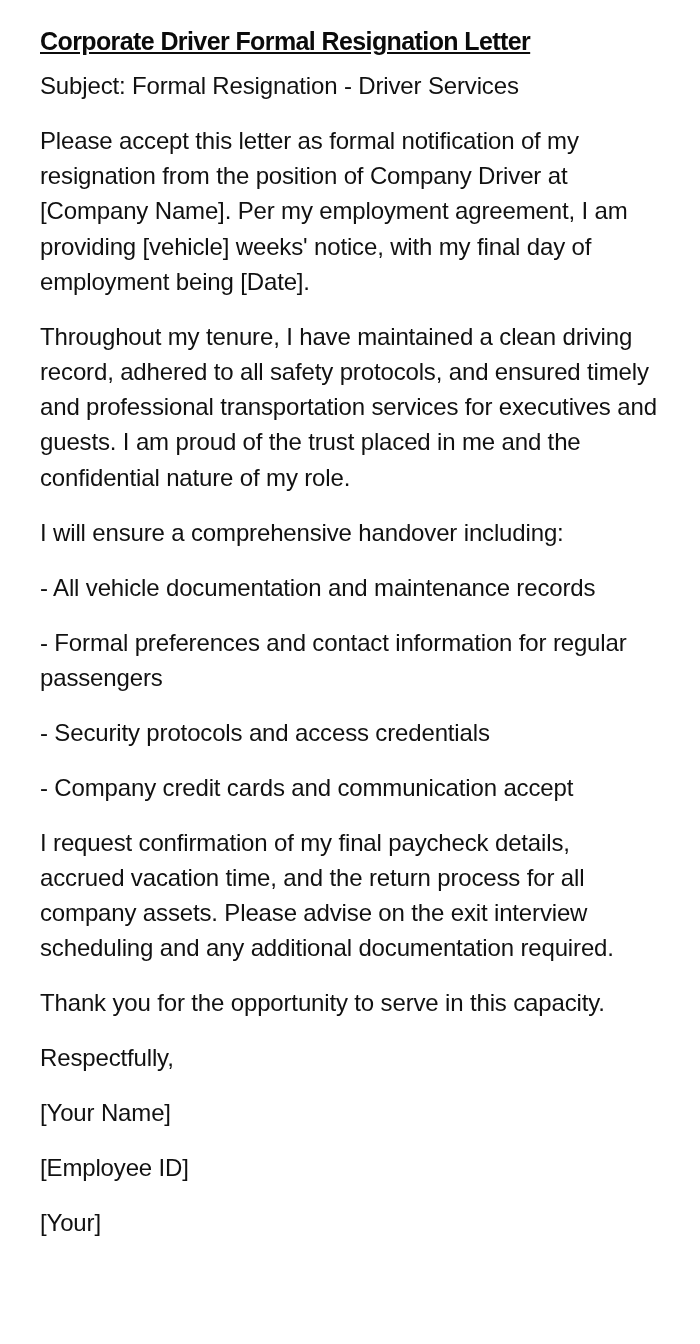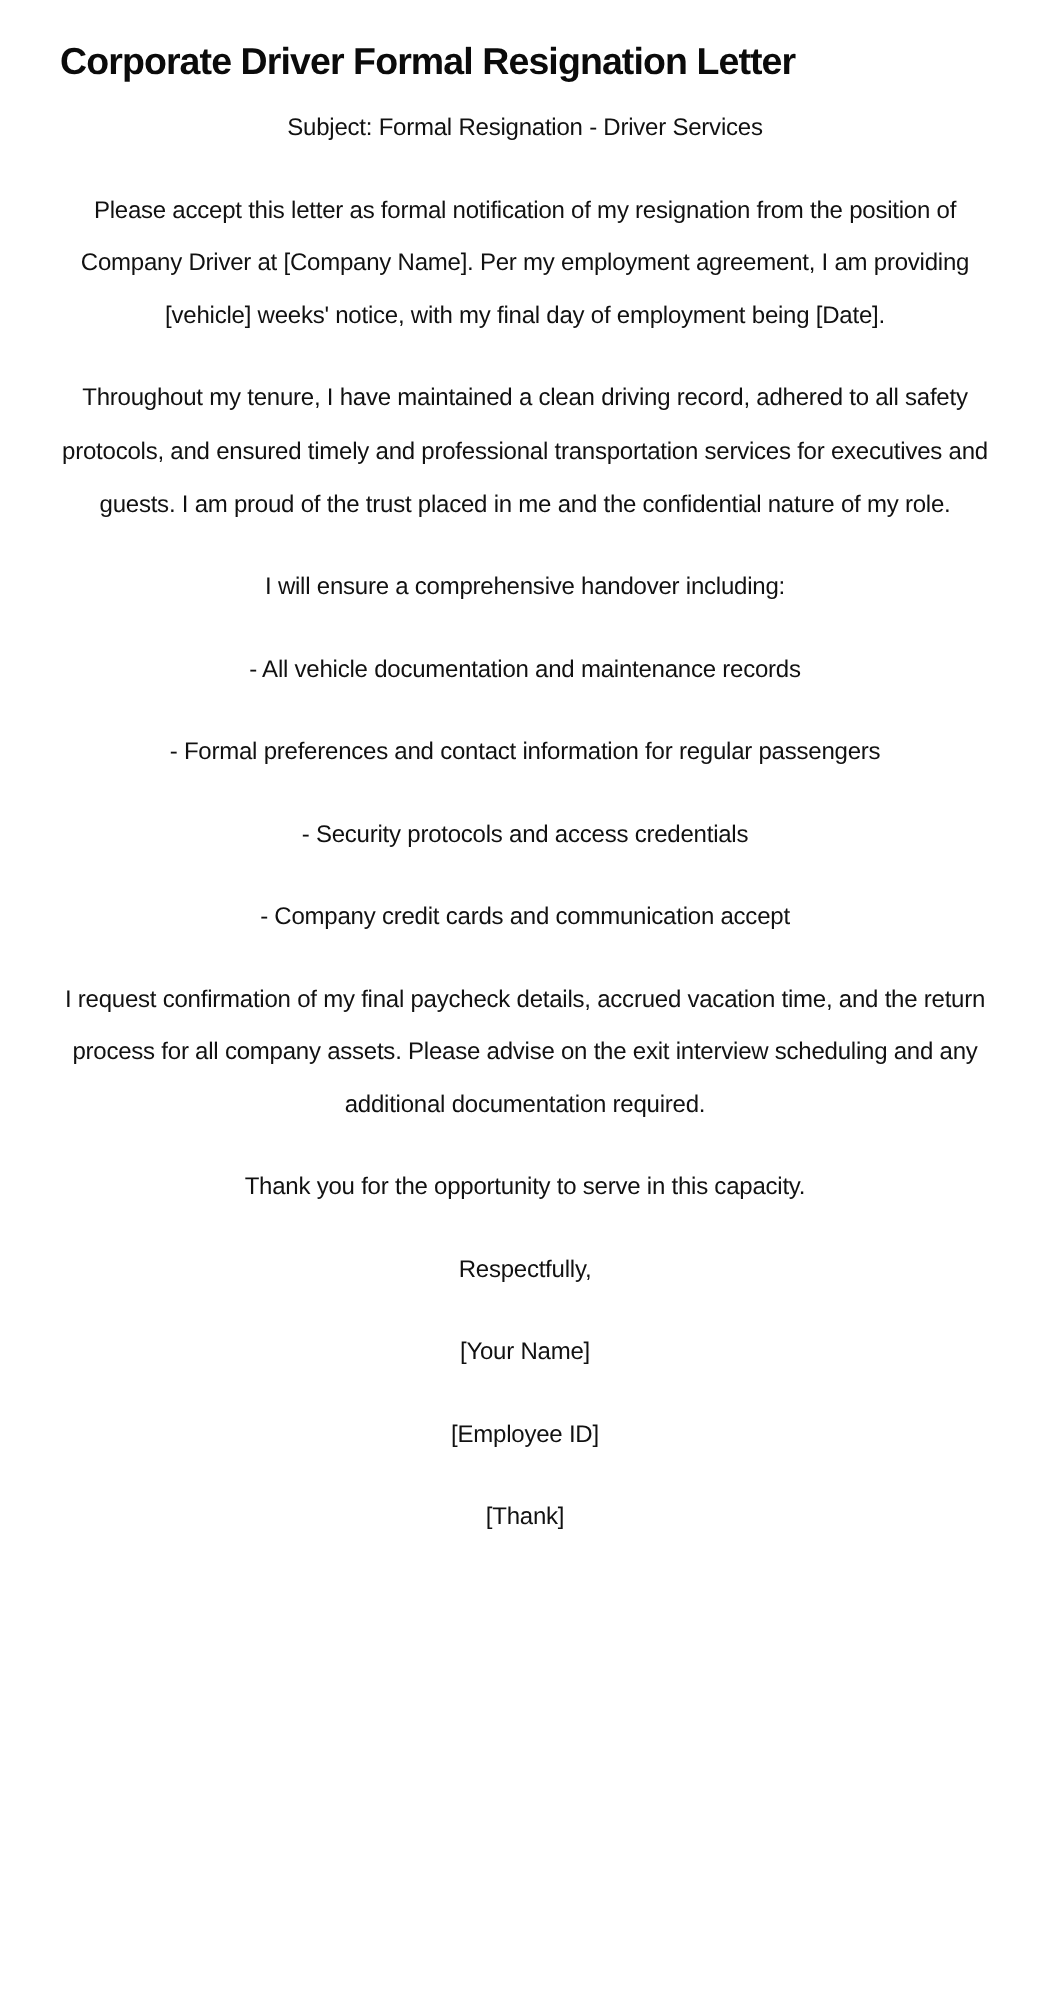--- a/index.html
+++ b/index.html
@@ -20,28 +20,28 @@
       width: 700px;
     }
     .title {
       font-family: "Liberation Sans", sans-serif;
       font-weight: bold;
       font-size: 25px;
       letter-spacing: -0.6px;
       line-height: 34px;
       margin: 0 0 10px 0;
       color: #0b0b0b;
+      text-decoration: underline;
     }
     .para {
-      font-size: 16px;
+      font-size: 24px;
       line-height: 35.2px;
       margin: 0 0 19.8px 0;
       letter-spacing: -0.15px;
       word-spacing: 0px;
-      text-align: center;
     }
   </style>
 </head>
 <body>
 
 <div class="page">
   <h1 class="title">Corporate Driver Formal Resignation Letter</h1>
 
   <p class="para">Subject: Formal Resignation - Driver Services</p>
 
@@ -63,14 +63,14 @@
   <p class="para">I request confirmation of my final paycheck details, accrued vacation time, and the return process for all company assets. Please advise on the exit interview scheduling and any additional documentation required.</p>
 
   <p class="para">Thank you for the opportunity to serve in this capacity.</p>
 
   <p class="para">Respectfully,</p>
 
   <p class="para">[Your Name]</p>
 
   <p class="para">[Employee ID]</p>
 
-  <p class="para">[Thank]</p>
+  <p class="para">[Your]</p>
 </div>
 
 </body></html>

